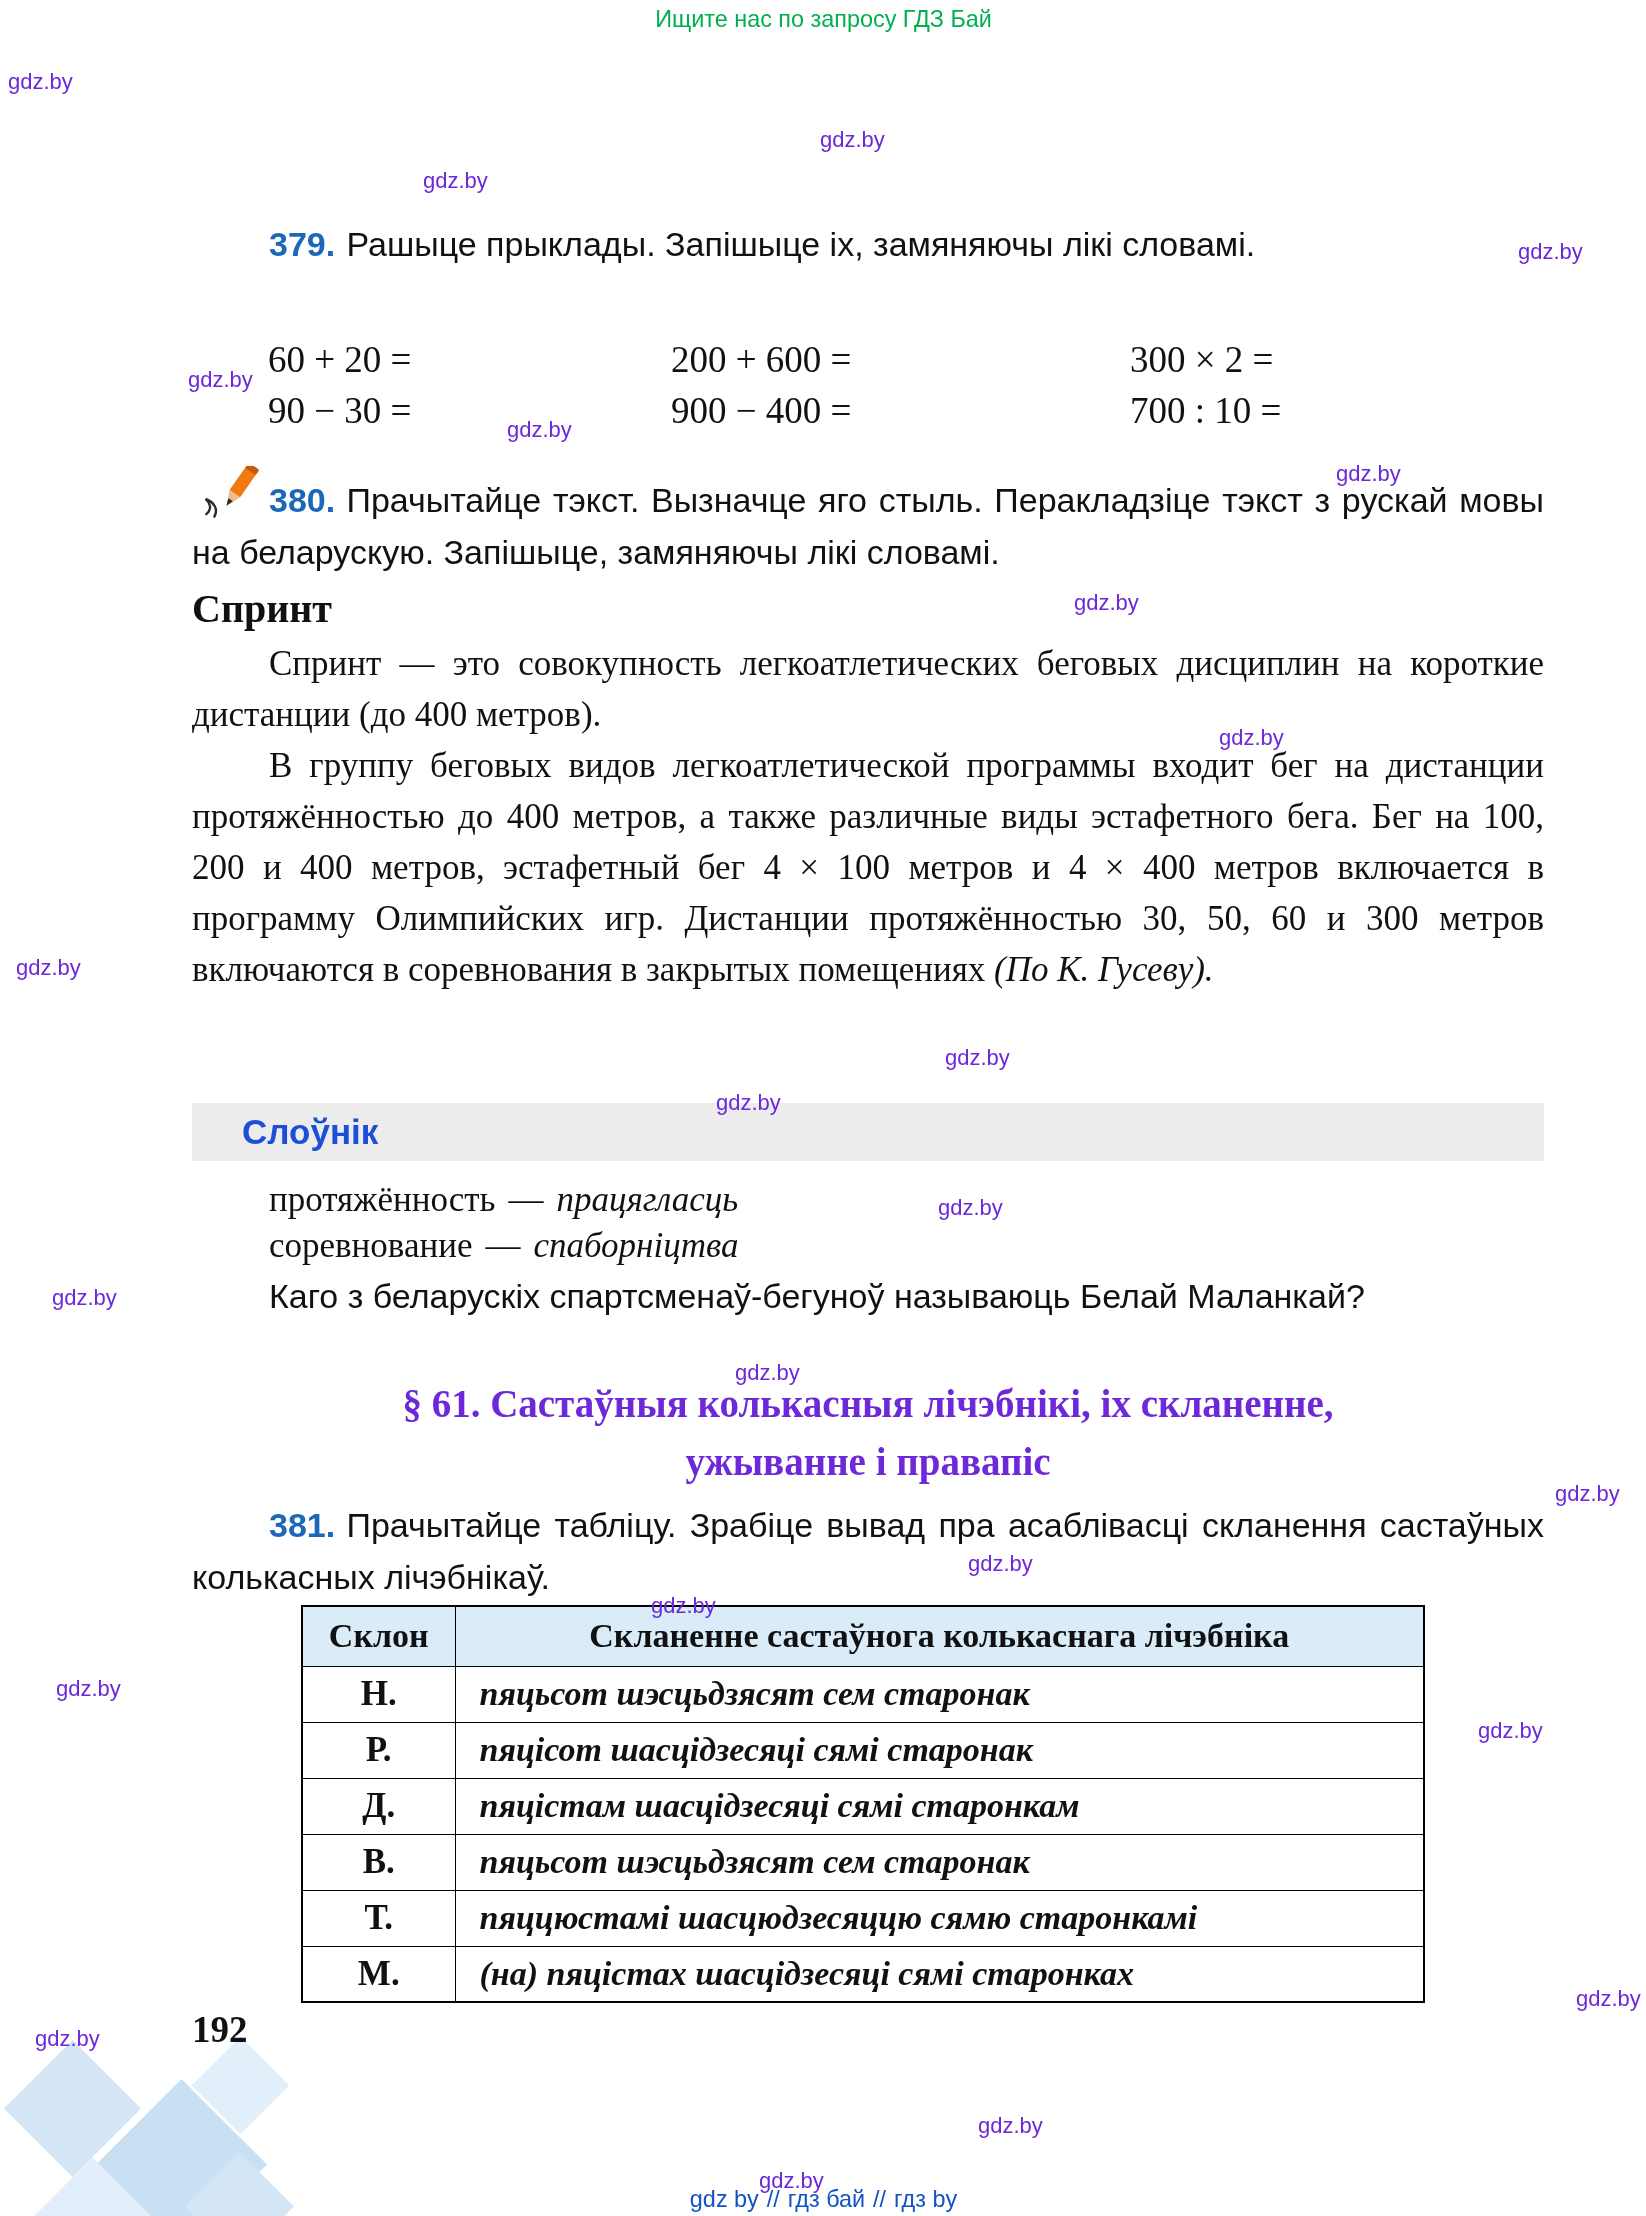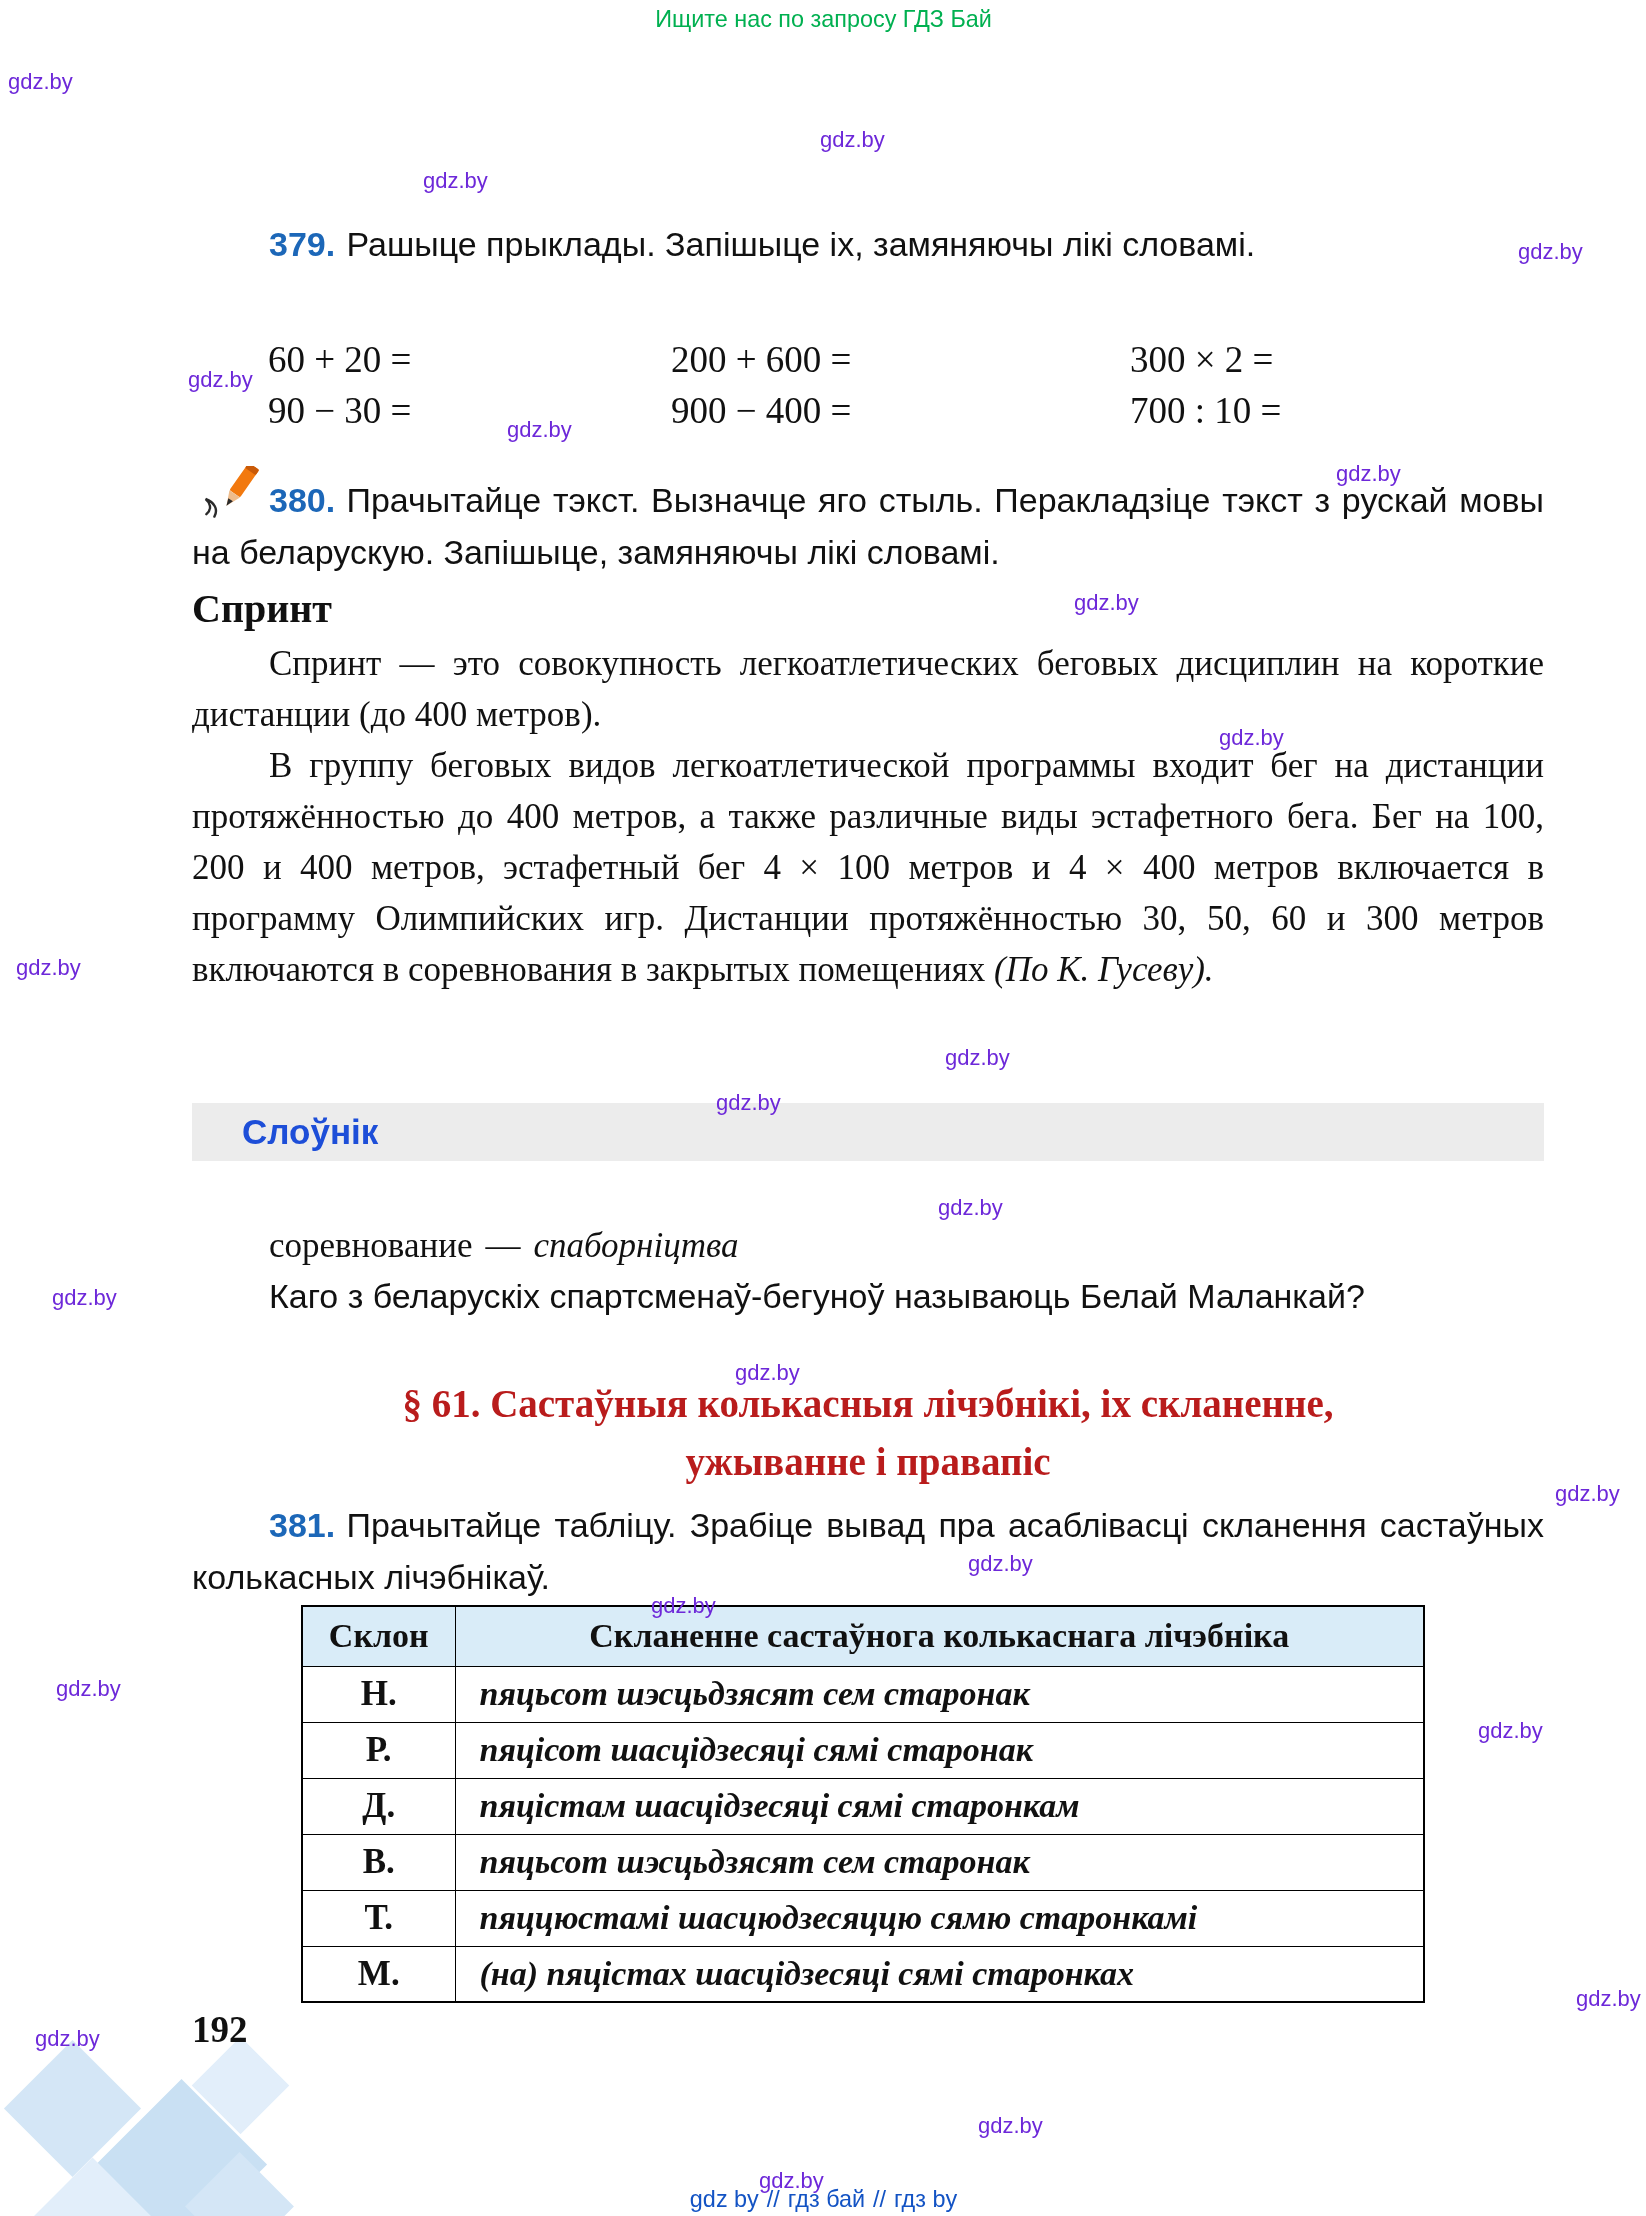--- a/index.html
+++ b/index.html
@@ -51,21 +51,21 @@
   .band-title {
     font-family:"Liberation Sans", sans-serif;
     font-weight:bold; color:#1d4ed8;
     font-size:35px; line-height:58px; padding-left:50px;
   }
   .dict { font-size:35px; padding-left:77px; }
   .dict .dash { margin:0 13px; }
   .dict i { font-style:italic; }
   .question { font-family:"Liberation Sans", sans-serif; font-size:34px; padding-left:77px; }
   .section-h {
-    text-align:center; color:#b91c1c; font-weight:bold;
+    text-align:center; color:#6d28d9; font-weight:bold;
     font-size:39px; line-height:58px;
   }
   .decl-table {
     position:absolute; left:301px; top:1605px;
     border-collapse:collapse;
     border:2.4px solid #000;
     width:1124px;
     z-index:2;
     background:#fff;
   }
@@ -164,20 +164,23 @@
 
   <div class="block para" style="top:740px">
     <span>В группу беговых видов легкоатлетической программы входит бег на дистанции протяжённостью до 400 метров, а также различные виды эстафетного бега. Бег на 100, 200 и 400 метров, эстафетный бег 4 × 100 метров и 4 × 400 метров включается в программу Олимпийских игр. Дистанции протяжённостью 30, 50, 60 и 300 метров включаются в соревнования в закрытых помещениях</span>
     <span class="attrib">(По К. Гусеву).</span>
   </div>
 
   <div class="band">
     <div class="band-title">Слоўнік</div>
   </div>
 
+  <div class="block dict" style="top:1180px">
+    <span>протяжённость</span><span class="dash">—</span><i>працягласць</i>
+  </div>
   <div class="block dict" style="top:1226px">
     <span>соревнование</span><span class="dash">—</span><i>спаборніцтва</i>
   </div>
 
   <div class="block question" style="top:1277px">Каго з беларускіх спартсменаў-бегуноў называюць Белай Маланкай?</div>
 
   <div class="block section-h" style="top:1375px">
     <div>§ 61. Састаўныя колькасныя лічэбнікі, іх скланенне,</div>
     <div>ужыванне і правапіс</div>
   </div>

